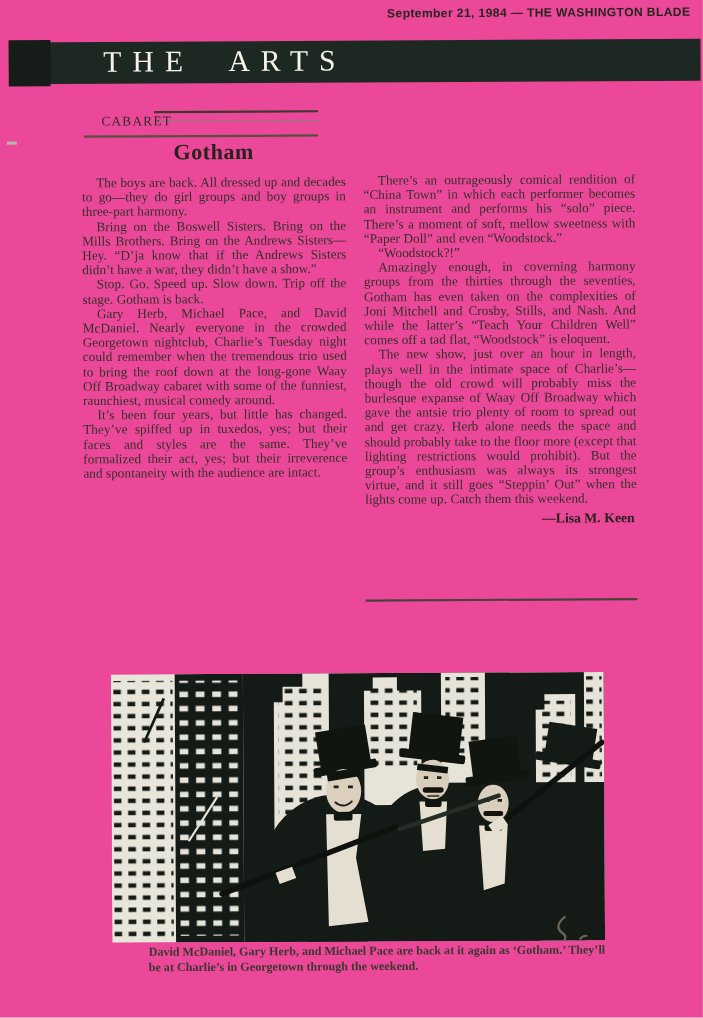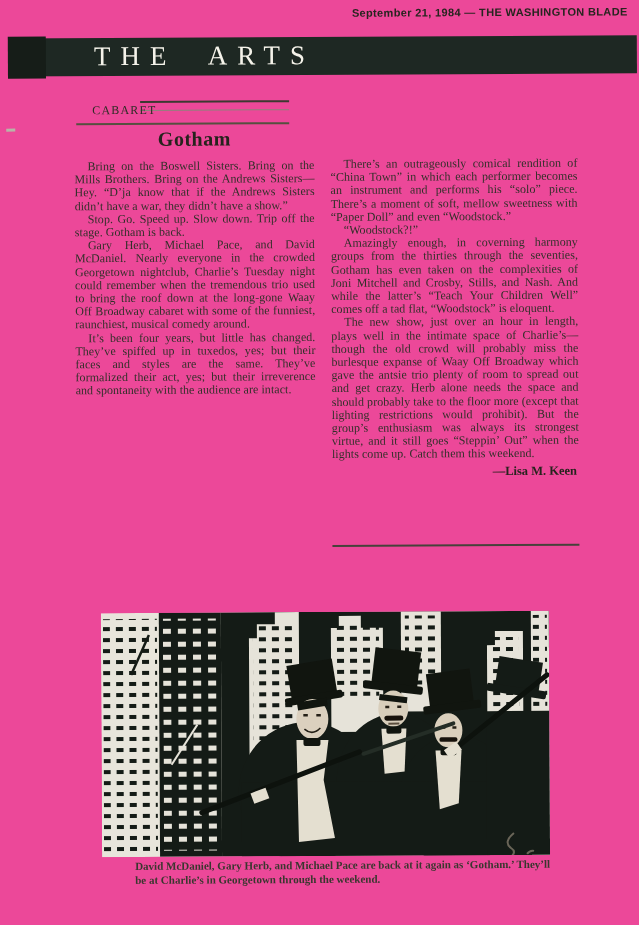--- a/index.html
+++ b/index.html
@@ -56,20 +56,21 @@
     <div class="kicker">
       <span class="rule rule-a"></span>
       <span class="rule rule-b"></span>
       <span class="kicker-label">CABARET</span>
       <span class="rule rule-c"></span>
     </div>
 
     <h1 class="article-title">Gotham</h1>
 
     <div class="col col-left">
+      <p class="body">The boys are back. All dressed up and decades to go—they do girl groups and boy groups in three-part harmony.</p>
       <p class="body">Bring on the Boswell Sisters. Bring on the Mills Brothers. Bring on the Andrews Sisters—Hey. “D’ja know that if the Andrews Sisters didn’t have a war, they didn’t have a show.”</p>
       <p class="body">Stop. Go. Speed up. Slow down. Trip off the stage. Gotham is back.</p>
       <p class="body">Gary Herb, Michael Pace, and David McDaniel. Nearly everyone in the crowded Georgetown nightclub, Charlie’s Tuesday night could remember when the tremendous trio used to bring the roof down at the long-gone Waay Off Broadway cabaret with some of the funniest, raunchiest, musical comedy around.</p>
       <p class="body">It’s been four years, but little has changed. They’ve spiffed up in tuxedos, yes; but their faces and styles are the same. They’ve formalized their act, yes; but their irreverence and spontaneity with the audience are intact.</p>
     </div>
 
     <div class="col col-right">
       <p class="body">There’s an outrageously comical rendition of “China Town” in which each performer becomes an instrument and performs his “solo” piece. There’s a moment of soft, mellow sweetness with “Paper Doll” and even “Woodstock.”</p>
       <p class="body">“Woodstock?!”</p>
       <p class="body">Amazingly enough, in coverning harmony groups from the thirties through the seventies, Gotham has even taken on the complexities of Joni Mitchell and Crosby, Stills, and Nash. And while the latter’s “Teach Your Children Well” comes off a tad flat, “Woodstock” is eloquent.</p>

